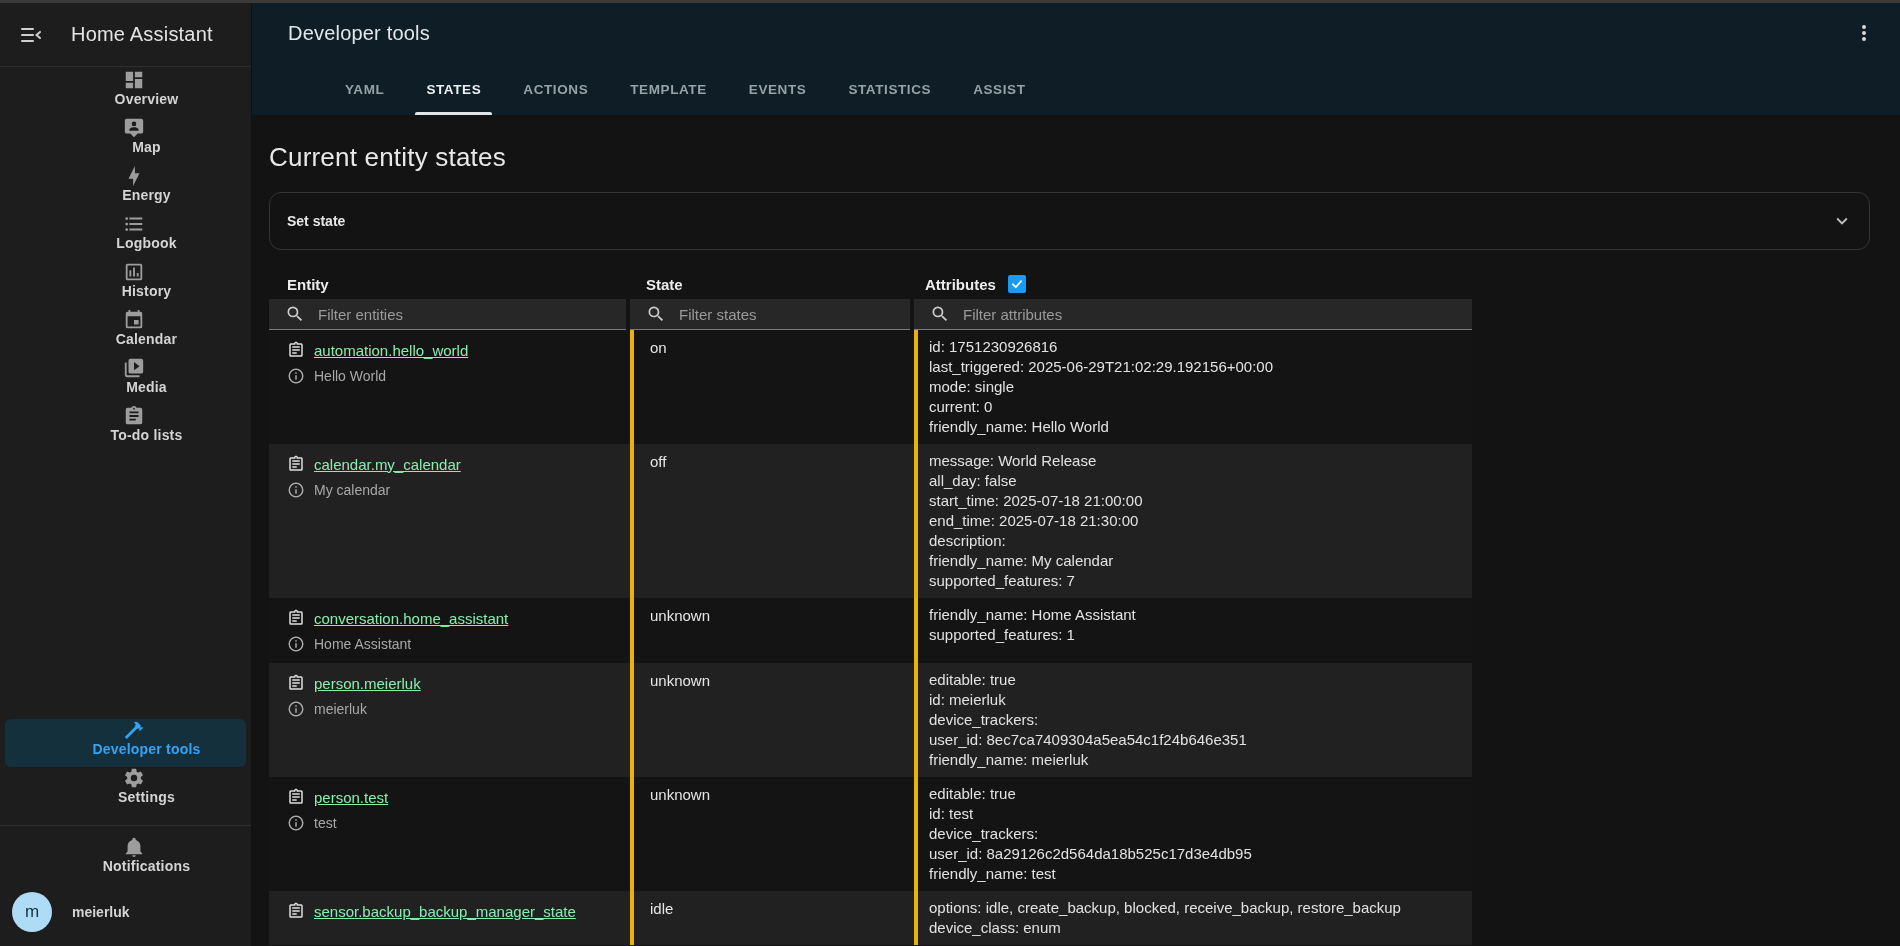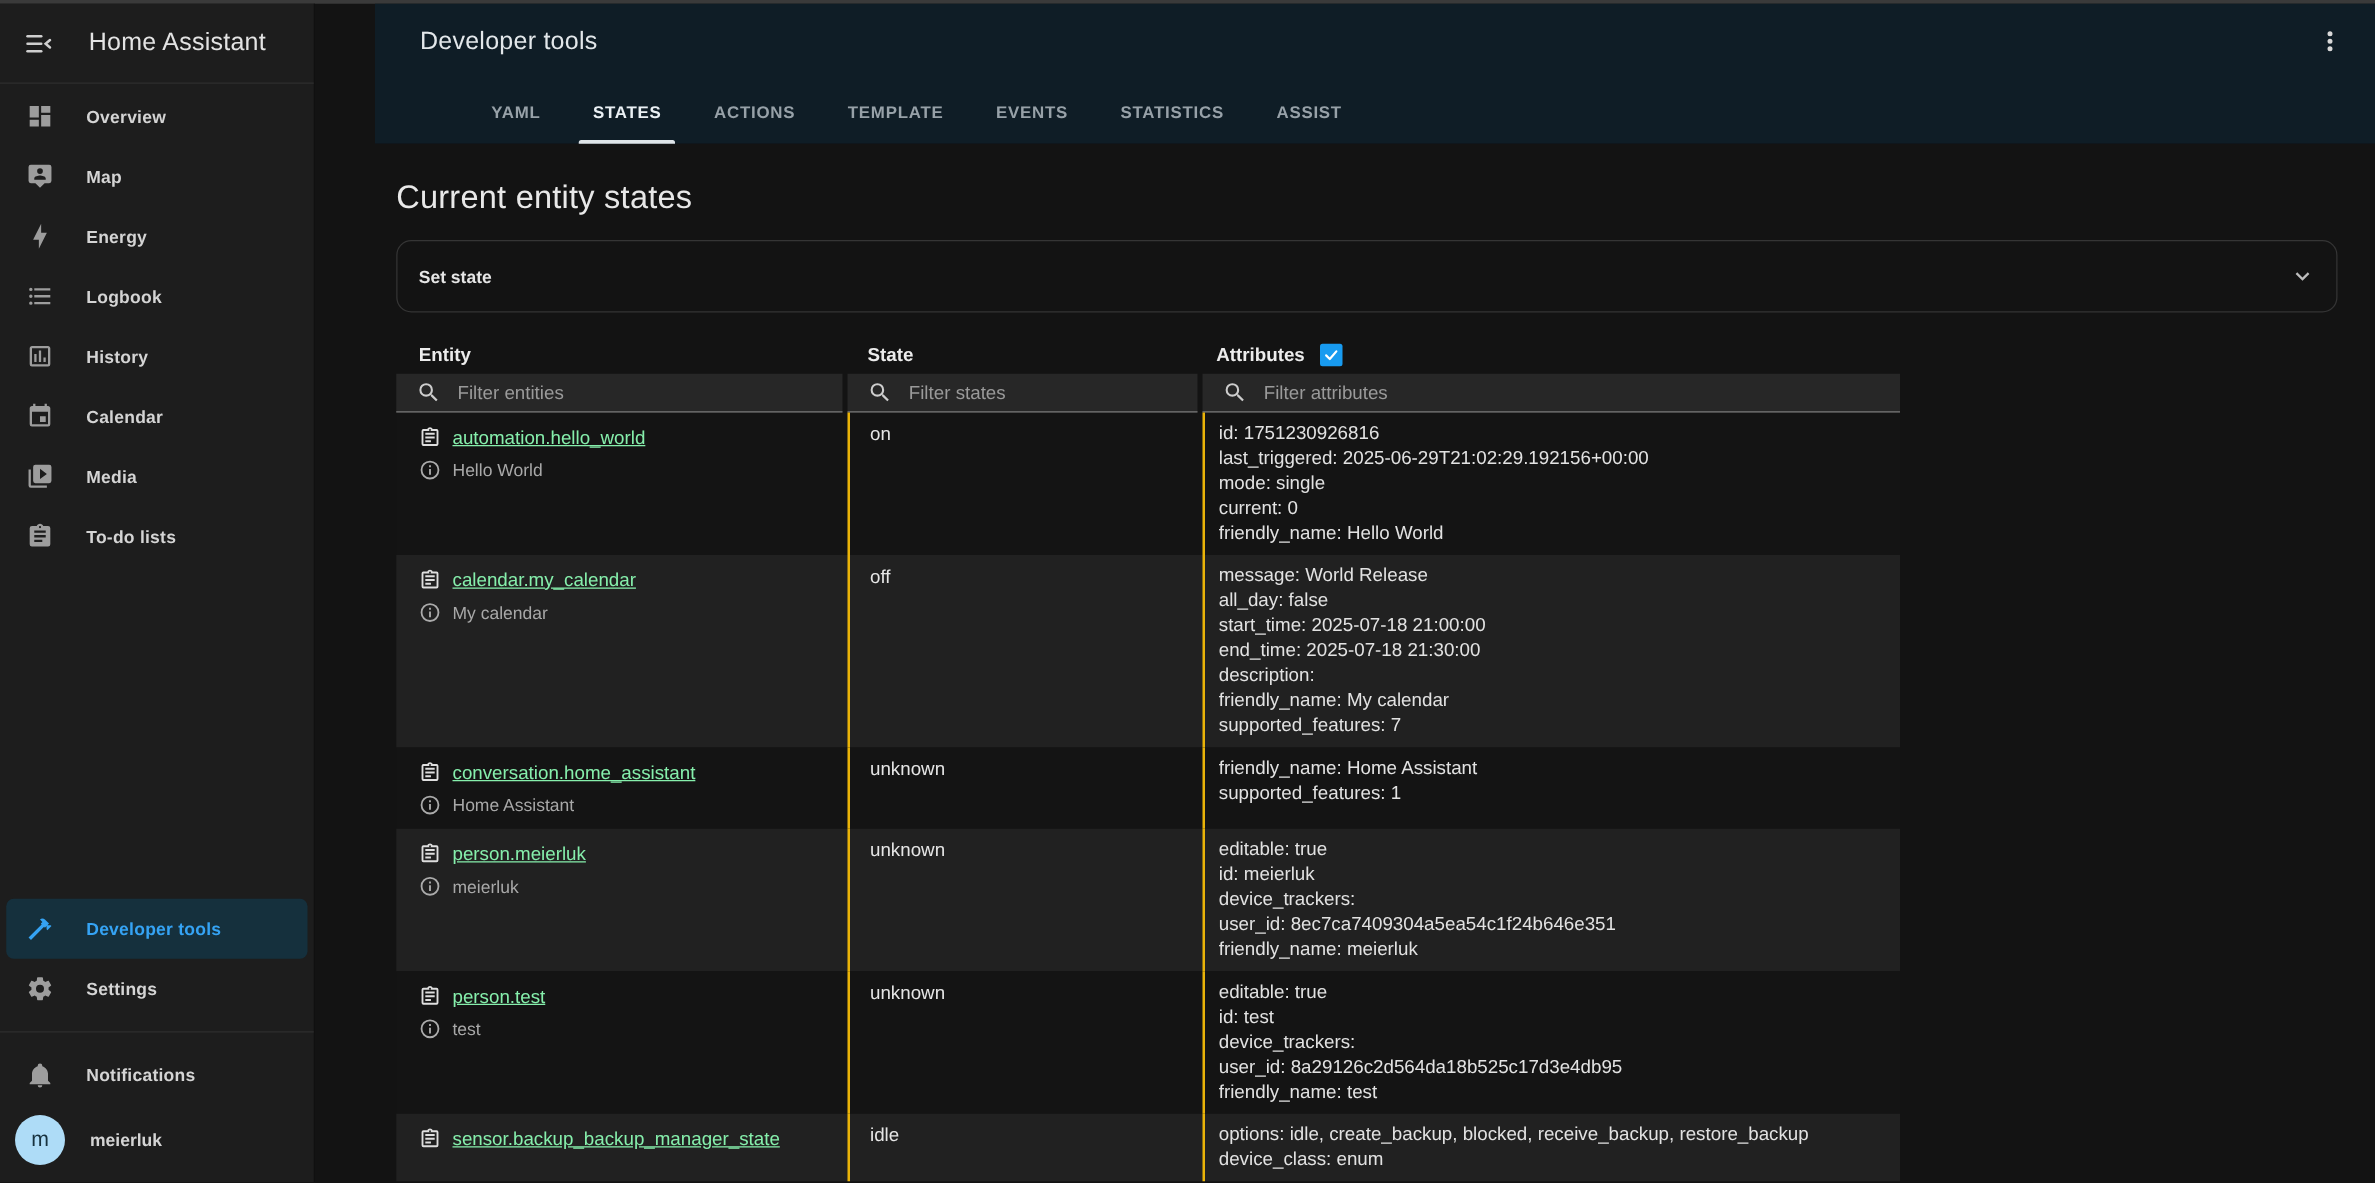--- a/index.html
+++ b/index.html
@@ -1,30 +1,30 @@
 <!DOCTYPE html>
 <html><head>
 <meta charset="utf-8">
 <style>
   * { margin:0; padding:0; box-sizing:border-box; }
   html,body { width:1900px; height:946px; overflow:hidden; background:#131313;
     font-family:"Liberation Sans", sans-serif; color:#e4e4e4; }
   .top-strip { height:3px; width:100%; background:#3a3a3a; }
-  .app { display:flex; height:943px;gap:48px; }
+  .app { display:flex; height:943px; }
 
   
   .sidebar { width:252px; min-width:252px; background:#1d1d1d; display:flex; flex-direction:column;
     border-right:1px solid #101010; }
   .sidebar-header { height:64px; display:flex; align-items:center; padding-left:19px;
     border-bottom:1px solid #2e2e2e; }
   .menu-toggle { width:24px; height:24px; color:#cfcfcf; cursor:pointer; }
   .sidebar-title { margin-left:28px; font-size:20px; color:#e3e3e3; letter-spacing:.2px; }
   .sidebar-nav { padding-top:2px; }
   .side-item { height:48px; display:flex; align-items:center; padding-left:16px; margin:0 5px;
-    border-radius:6px; cursor:pointer; }
+    border-radius:6px; cursor:pointer;flex-direction:column; }
   .side-icon { width:22px; height:22px; color:#9d9d9d; flex:none; }
   .side-icon svg, .menu-toggle svg { width:100%; height:100%; display:block; }
   .side-label { margin-left:26px; font-size:14px; font-weight:700; color:#d4d4d4; letter-spacing:.2px; }
   .side-item.active { background:#15303d; }
   .side-item.active .side-label { color:#35a3f4; }
   .side-item.active .side-icon { color:#35a3f4; }
   .sidebar-bottom { margin-top:auto; padding-bottom:6px; }
   .side-divider { border-top:1px solid #2e2e2e; margin:10px 0; }
   .user-row { height:56px; display:flex; align-items:center; padding-left:12px; cursor:pointer; }
   .avatar { width:40px; height:40px; border-radius:50%; background:#aedcf7; color:#17323f;
@@ -69,21 +69,21 @@
   .filter-box.g { margin-right:4px; }
   .search-icon { width:20px; height:20px; color:#cdcdcd; flex:none; }
   .search-icon svg { width:100%; height:100%; }
   .filter-input { background:transparent; border:none; outline:none; margin-left:13px;
     font-size:15px; color:#dddddd; width:80%; font-family:"Liberation Sans", sans-serif; }
   .filter-input::placeholder { color:#9a9a9a; }
 
   .trow { }
   .trow.odd { background:#141414; }
   .trow.even { background:#212121; }
-  .cell2, .cell3 { border-left:2px solid #eab308; }
+  .cell2, .cell3 { border-left:4px solid #eab308; }
   .cell1 { padding:11px 8px 10px 18px; }
   .cell2 { padding:9px 8px 8px 16px; font-size:15px; color:#e6e6e6; }
   .cell3 { padding:7px 10px 7px 11px; font-size:15px; color:#e2e2e2; line-height:20px; }
   .entity-line { display:flex; align-items:center; }
   .icon-sm { width:18px; height:18px; color:#dedede; flex:none; cursor:pointer; }
   .icon-sm svg { width:100%; height:100%; }
   .entity-link { margin-left:9px; font-size:15px; color:#86efac; text-decoration:underline;
     cursor:pointer; }
   .entity-sub { display:flex; align-items:center; margin-top:8px; }
   .info-icon { color:#ababab; }

